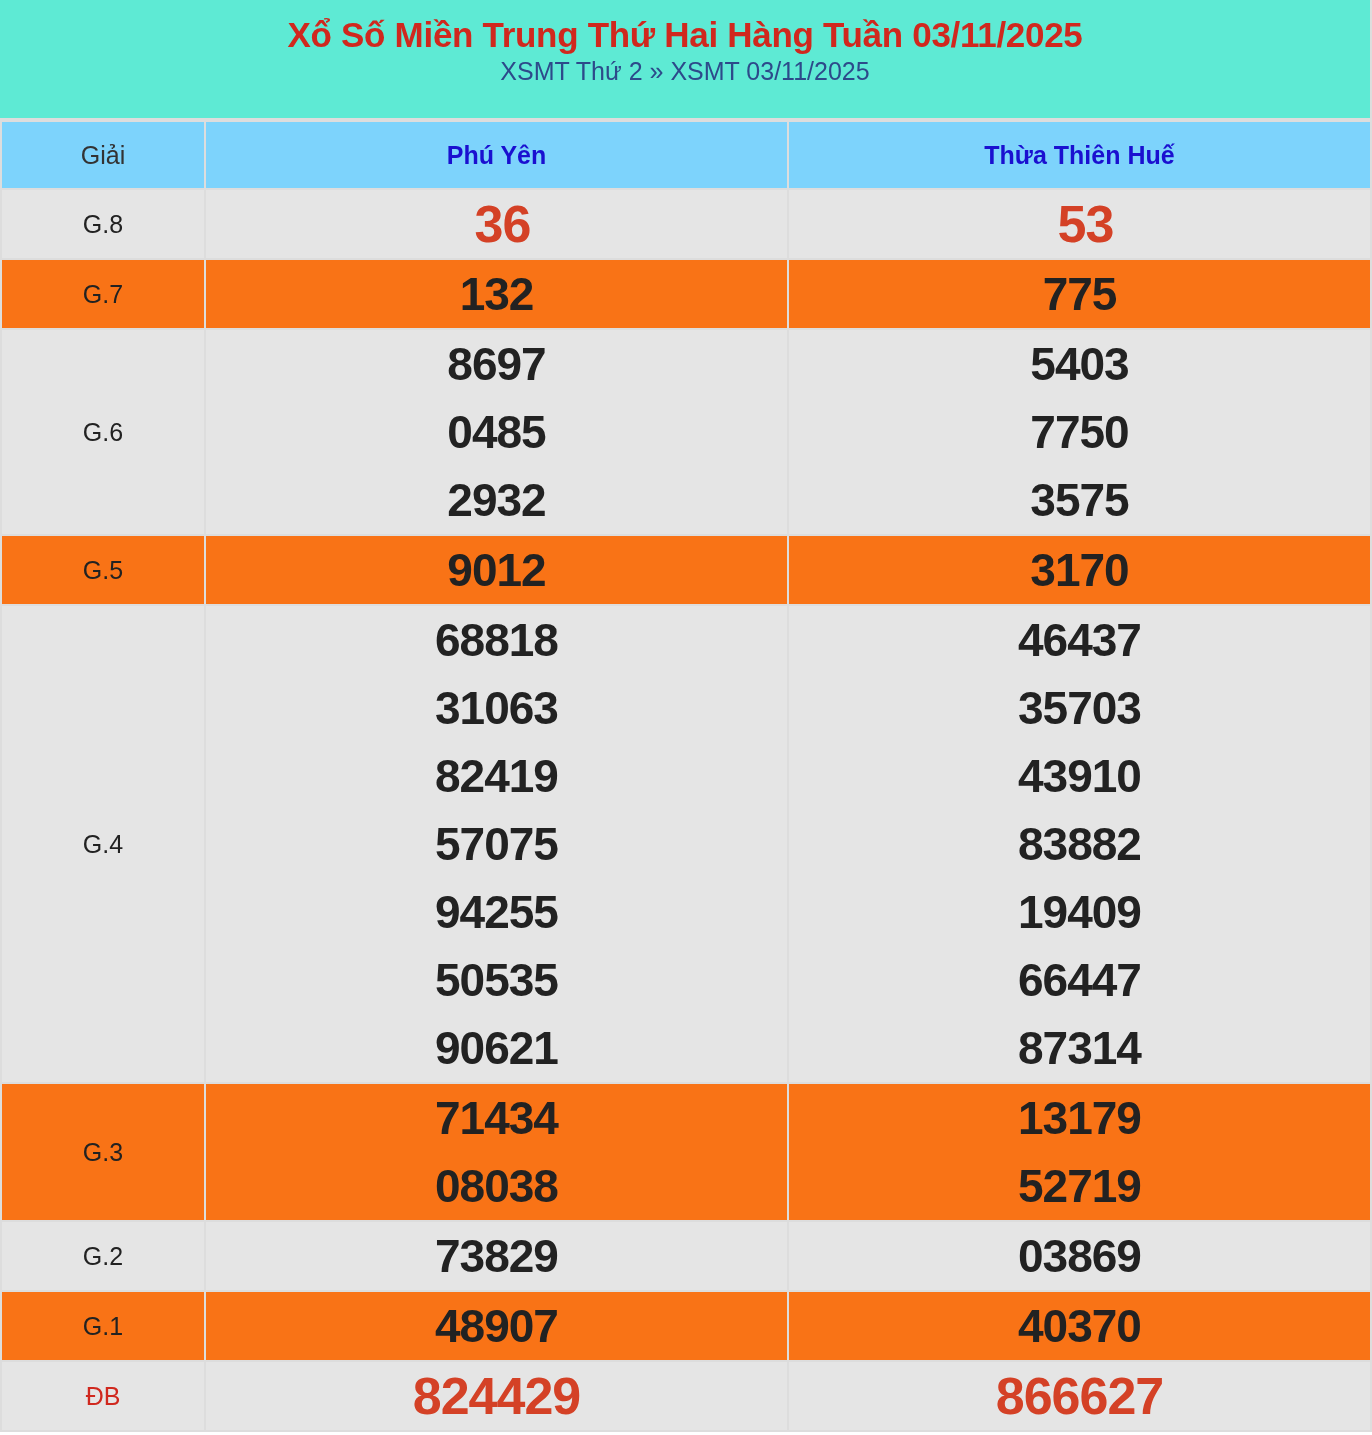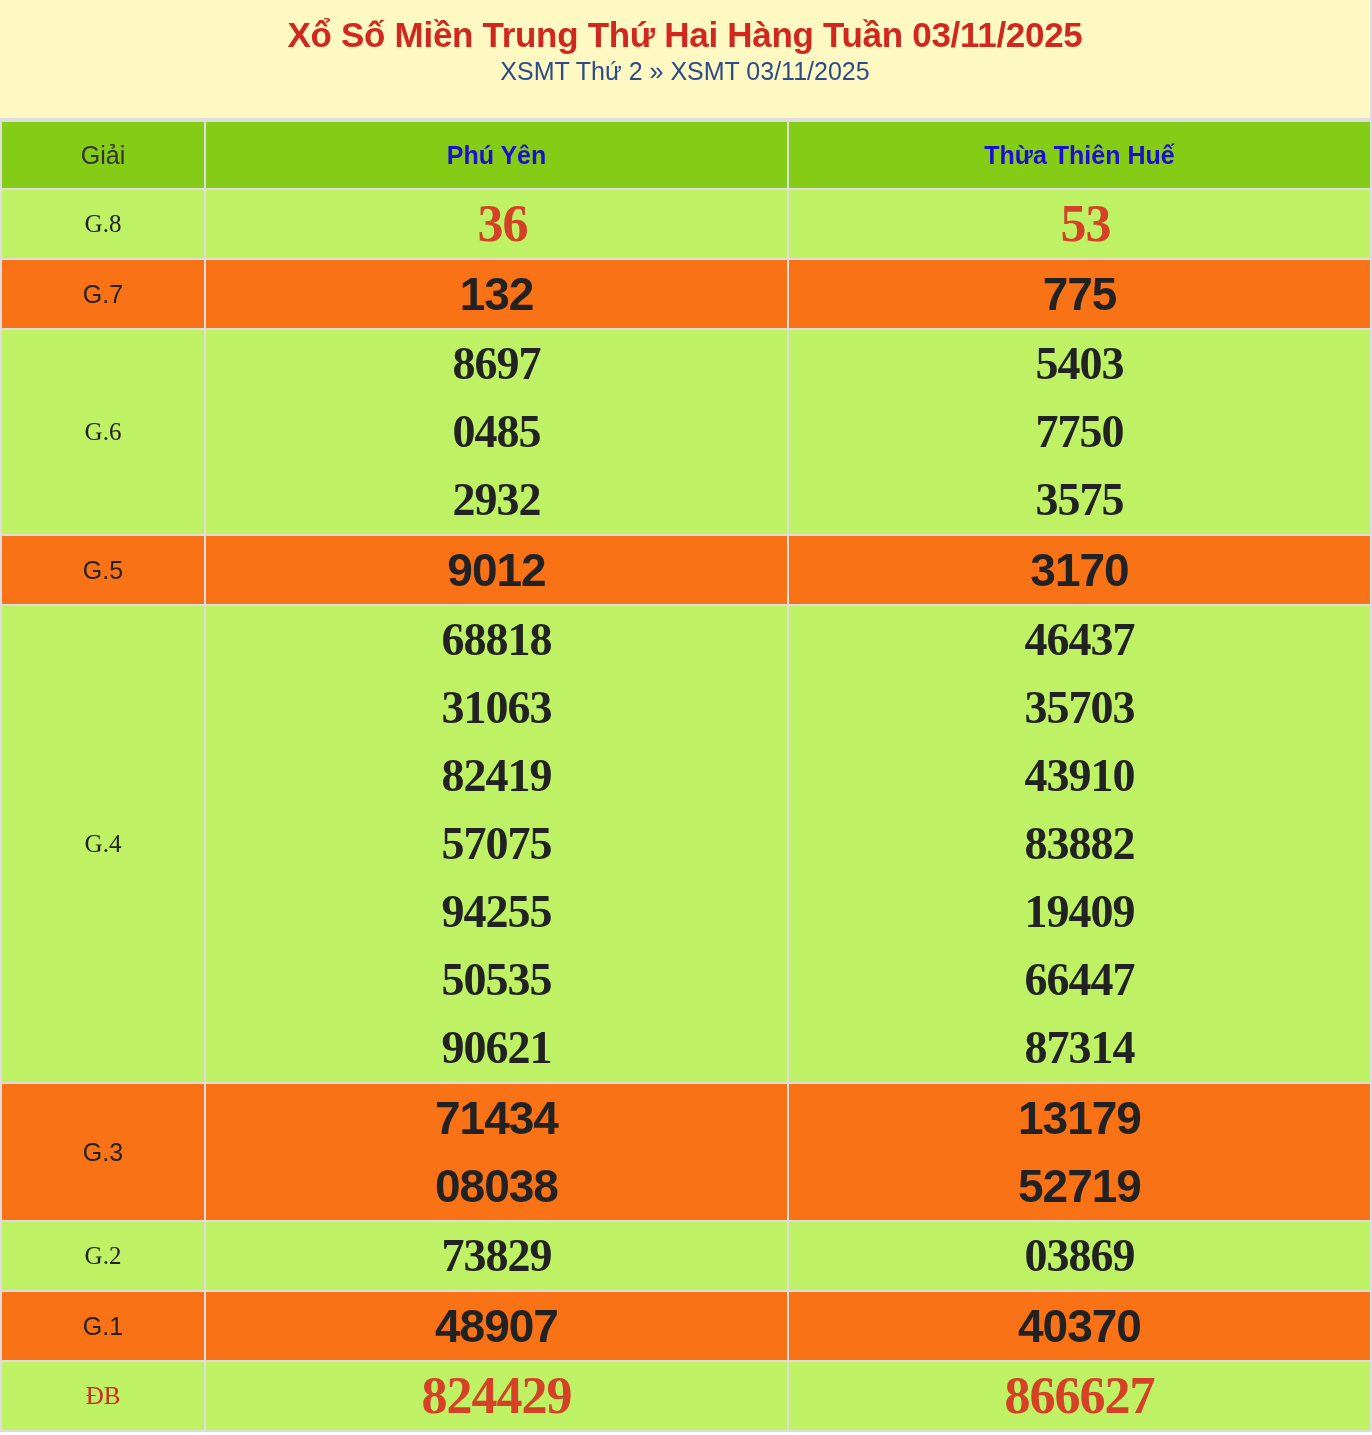--- a/index.html
+++ b/index.html
@@ -1,19 +1,19 @@
 <!DOCTYPE html>
 <html><head>
   <meta charset="utf-8">
   <style>
     html, body { margin: 0; padding: 0; background: #ffffff; }
     body { width: 1372px; height: 1435px; overflow: hidden; font-family: "Liberation Sans", sans-serif; }
     .wrap { width: 1370px; border-right: 2px solid #dddddd; box-sizing: content-box; }
     .title-box {
-      background: #fef9c3;
+      background: #5eead4;
       height: 120px;
       text-align: center;
       border-bottom: 2px solid #dddddd;
       box-sizing: border-box;
     }
     .title {
       margin: 0;
       padding-top: 14px;
       font-size: 35px;
       font-weight: bold;
@@ -36,29 +36,29 @@
     td, th {
       border: 2px solid #dddddd;
       text-align: center;
       vertical-align: middle;
       padding: 0;
     }
     col.c1 { width: 204px; }
     col.c2 { width: 583px; }
     col.c3 { width: 583px; }
     th {
-      background: #84cc16;
+      background: #7dd3fc;
       height: 66px;
       font-weight: bold;
       font-size: 25px;
       color: #1a10d0;
     }
     th.prize-h { font-weight: normal; color: #333333; font-size: 25px; }
     tr.alt td { background: #f97316; }
-    tr.norm td { background: #bef264; font-family: Liberation Serif, serif; }
+    tr.norm td { background: #e5e5e5; }
     td.prize { font-size: 25px; color: #222222; }
     td.prize.db { color: #d0281e; }
     .num {
       display: block;
       font-weight: bold;
       font-size: 46px;
       line-height: 68px;
       color: #222222;
       letter-spacing: -1px;
     }

